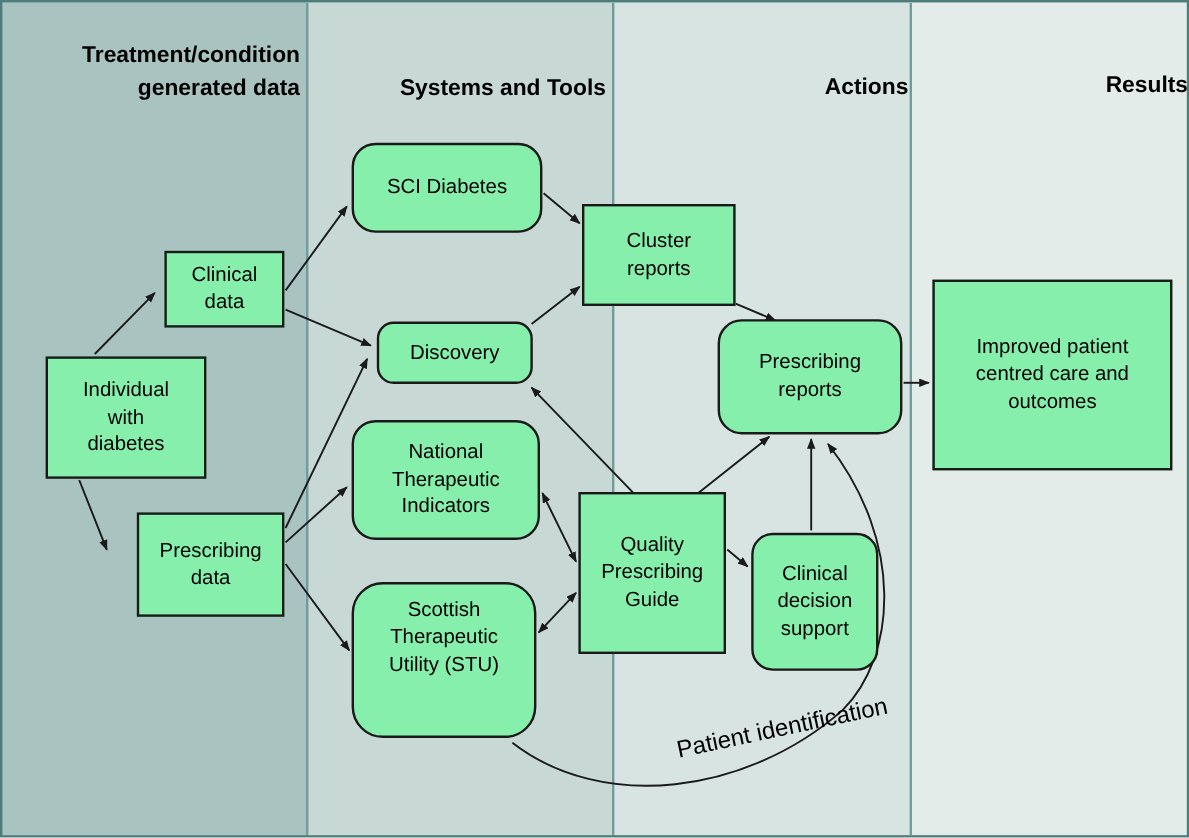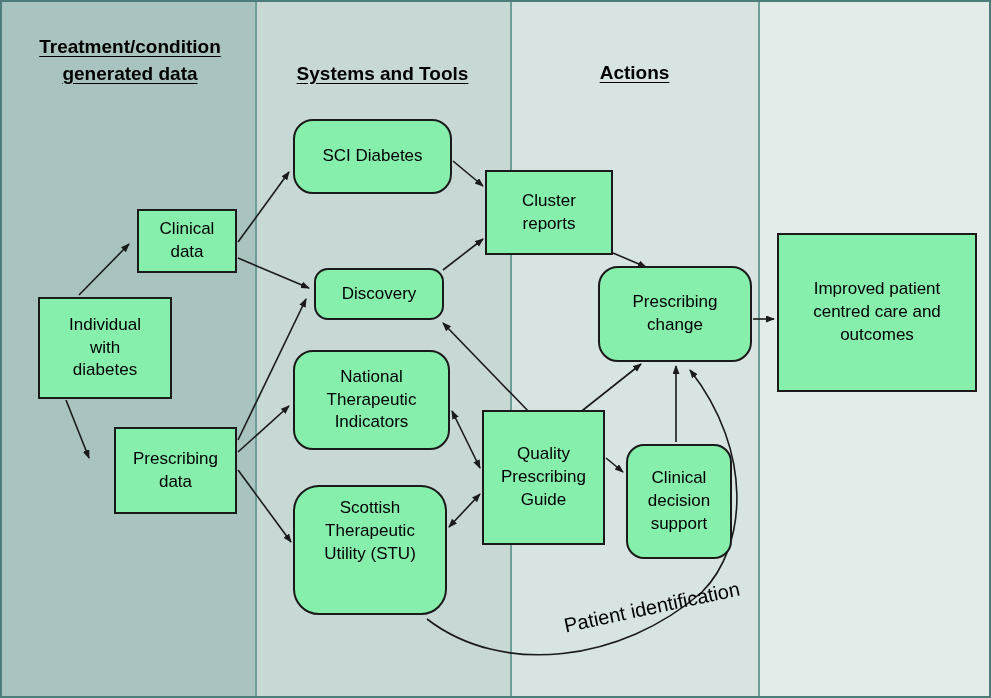--- a/index.html
+++ b/index.html
@@ -13,21 +13,21 @@
     box-sizing:border-box;
     background:var(--col1,#a9c4c0);
   }
   .col{position:absolute;top:0;bottom:0;box-sizing:border-box;}
   .col2{left:253px;width:255px;background:var(--col2,#c7d8d5);border-left:2px solid var(--divider,#6f9e9a);}
   .col3{left:508px;width:250px;background:var(--col3,#d8e4e2);border-left:2px solid var(--divider,#6f9e9a);}
   .col4{left:756px;right:0;background:var(--col4,#e4ecea);border-left:2px solid var(--divider,#6f9e9a);}
   .colhead{
     position:absolute;
     font-weight:bold;font-size:19px;line-height:1.4;
-    text-align:center;text-decoration:underline;
+    text-align:right;
     text-underline-offset:3px;
   }
   .head1{left:8px;top:32px;width:240px;}
   .head2{left:258px;top:59px;width:245px;}
   .head3{left:510px;top:58px;width:245px;}
   .head4{left:758px;top:57px;width:230px;}
   .node{
     position:absolute;
     background:#86efac;border:2px solid #1a1a1a;
     display:flex;align-items:center;justify-content:center;
@@ -59,20 +59,21 @@
 
 <div id="canvas">
 
   <div class="col col2"></div>
   <div class="col col3"></div>
   <div class="col col4"></div>
 
   <div class="colhead head1">Treatment/condition generated data</div>
   <div class="colhead head2">Systems and Tools</div>
   <div class="colhead head3">Actions</div>
+  <div class="colhead head4">Results</div>
 
   <svg id="arrows" width="991" height="698" viewBox="0 0 991 698">
     <defs>
       <marker id="arr" markerWidth="9" markerHeight="8" refX="8" refY="3.5" orient="auto-start-reverse" markerUnits="userSpaceOnUse">
         <path d="M0,0 L9,3.5 L0,7 z" fill="#1a1a1a"></path>
       </marker>
     </defs>
     <g stroke="#1a1a1a" stroke-width="1.6" fill="none">
       <line x1="77" y1="293" x2="127" y2="242" marker-end="url(#arr)"></line>
       <line x1="64" y1="398" x2="87" y2="456" marker-end="url(#arr)"></line>
@@ -98,18 +99,18 @@
   <div class="node" id="n-individual">Individual with diabetes</div>
   <div class="node" id="n-clinical">Clinical data</div>
   <div class="node" id="n-prescdata">Prescribing data</div>
   <div class="node rounded" id="n-sci">SCI Diabetes</div>
   <div class="node rounded" id="n-discovery">Discovery</div>
   <div class="node rounded" id="n-nti">National Therapeutic Indicators</div>
   <div class="node rounded" id="n-stu">Scottish Therapeutic Utility (STU)</div>
   <div class="node" id="n-cluster">Cluster reports</div>
   <div class="node" id="n-qpg">Quality Prescribing Guide</div>
   <div class="node rounded" id="n-cds">Clinical decision support</div>
-  <div class="node rounded" id="n-preschange">Prescribing change</div>
+  <div class="node rounded" id="n-preschange">Prescribing reports</div>
   <div class="node" id="n-improved">Improved patient centred care and outcomes</div>
 
   <div id="label-pid">Patient identification</div>
 
 </div>
 
 </body></html>

